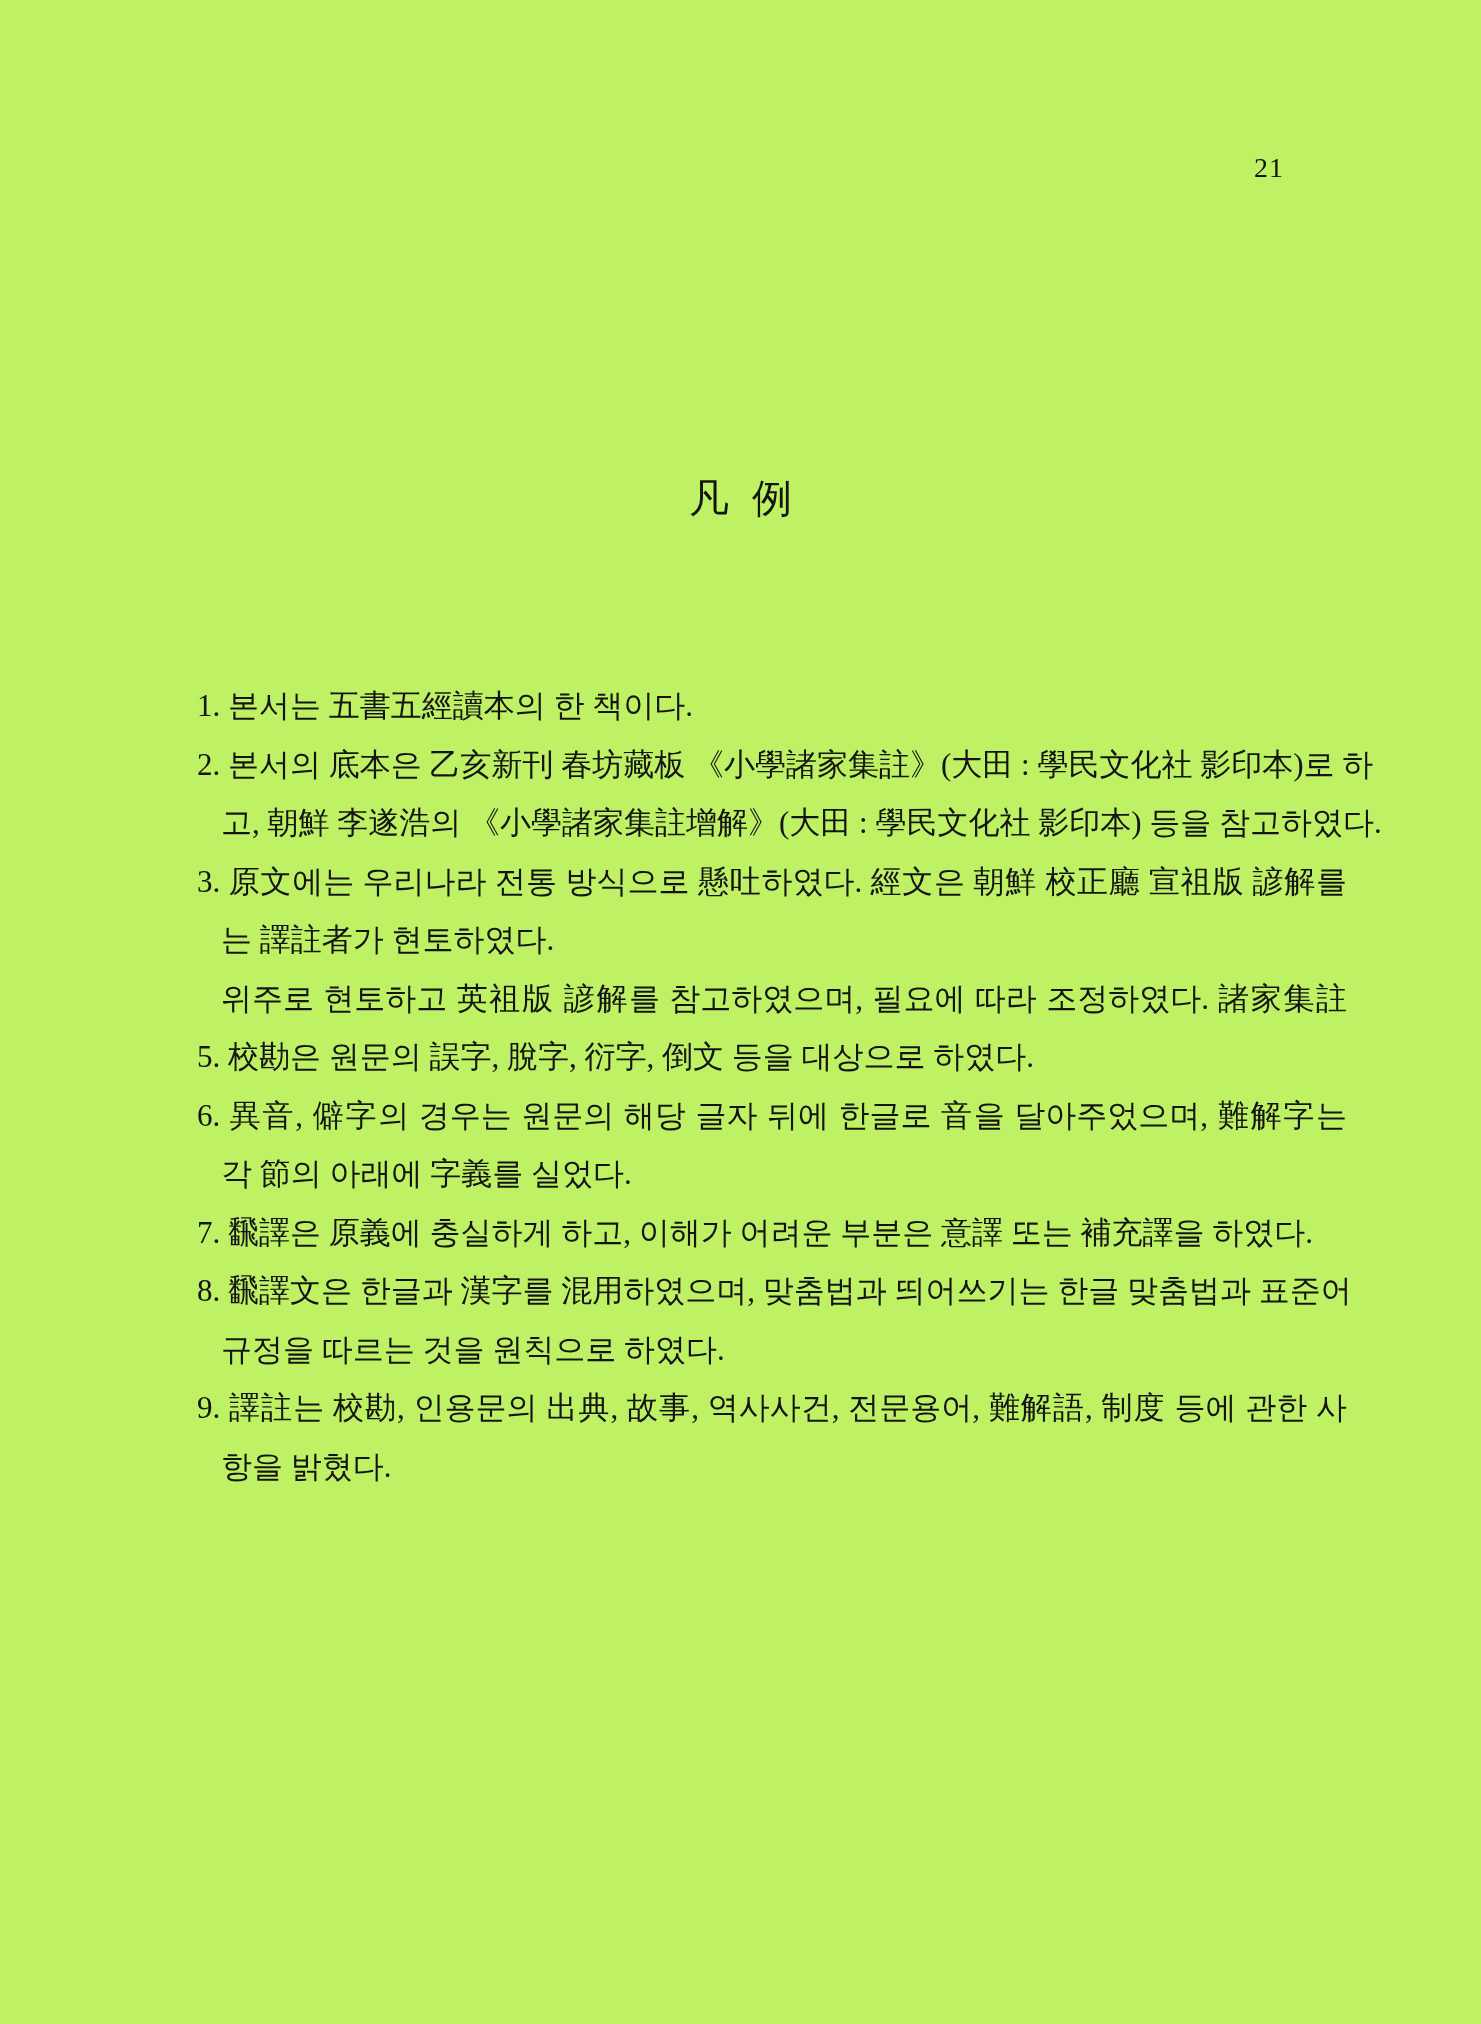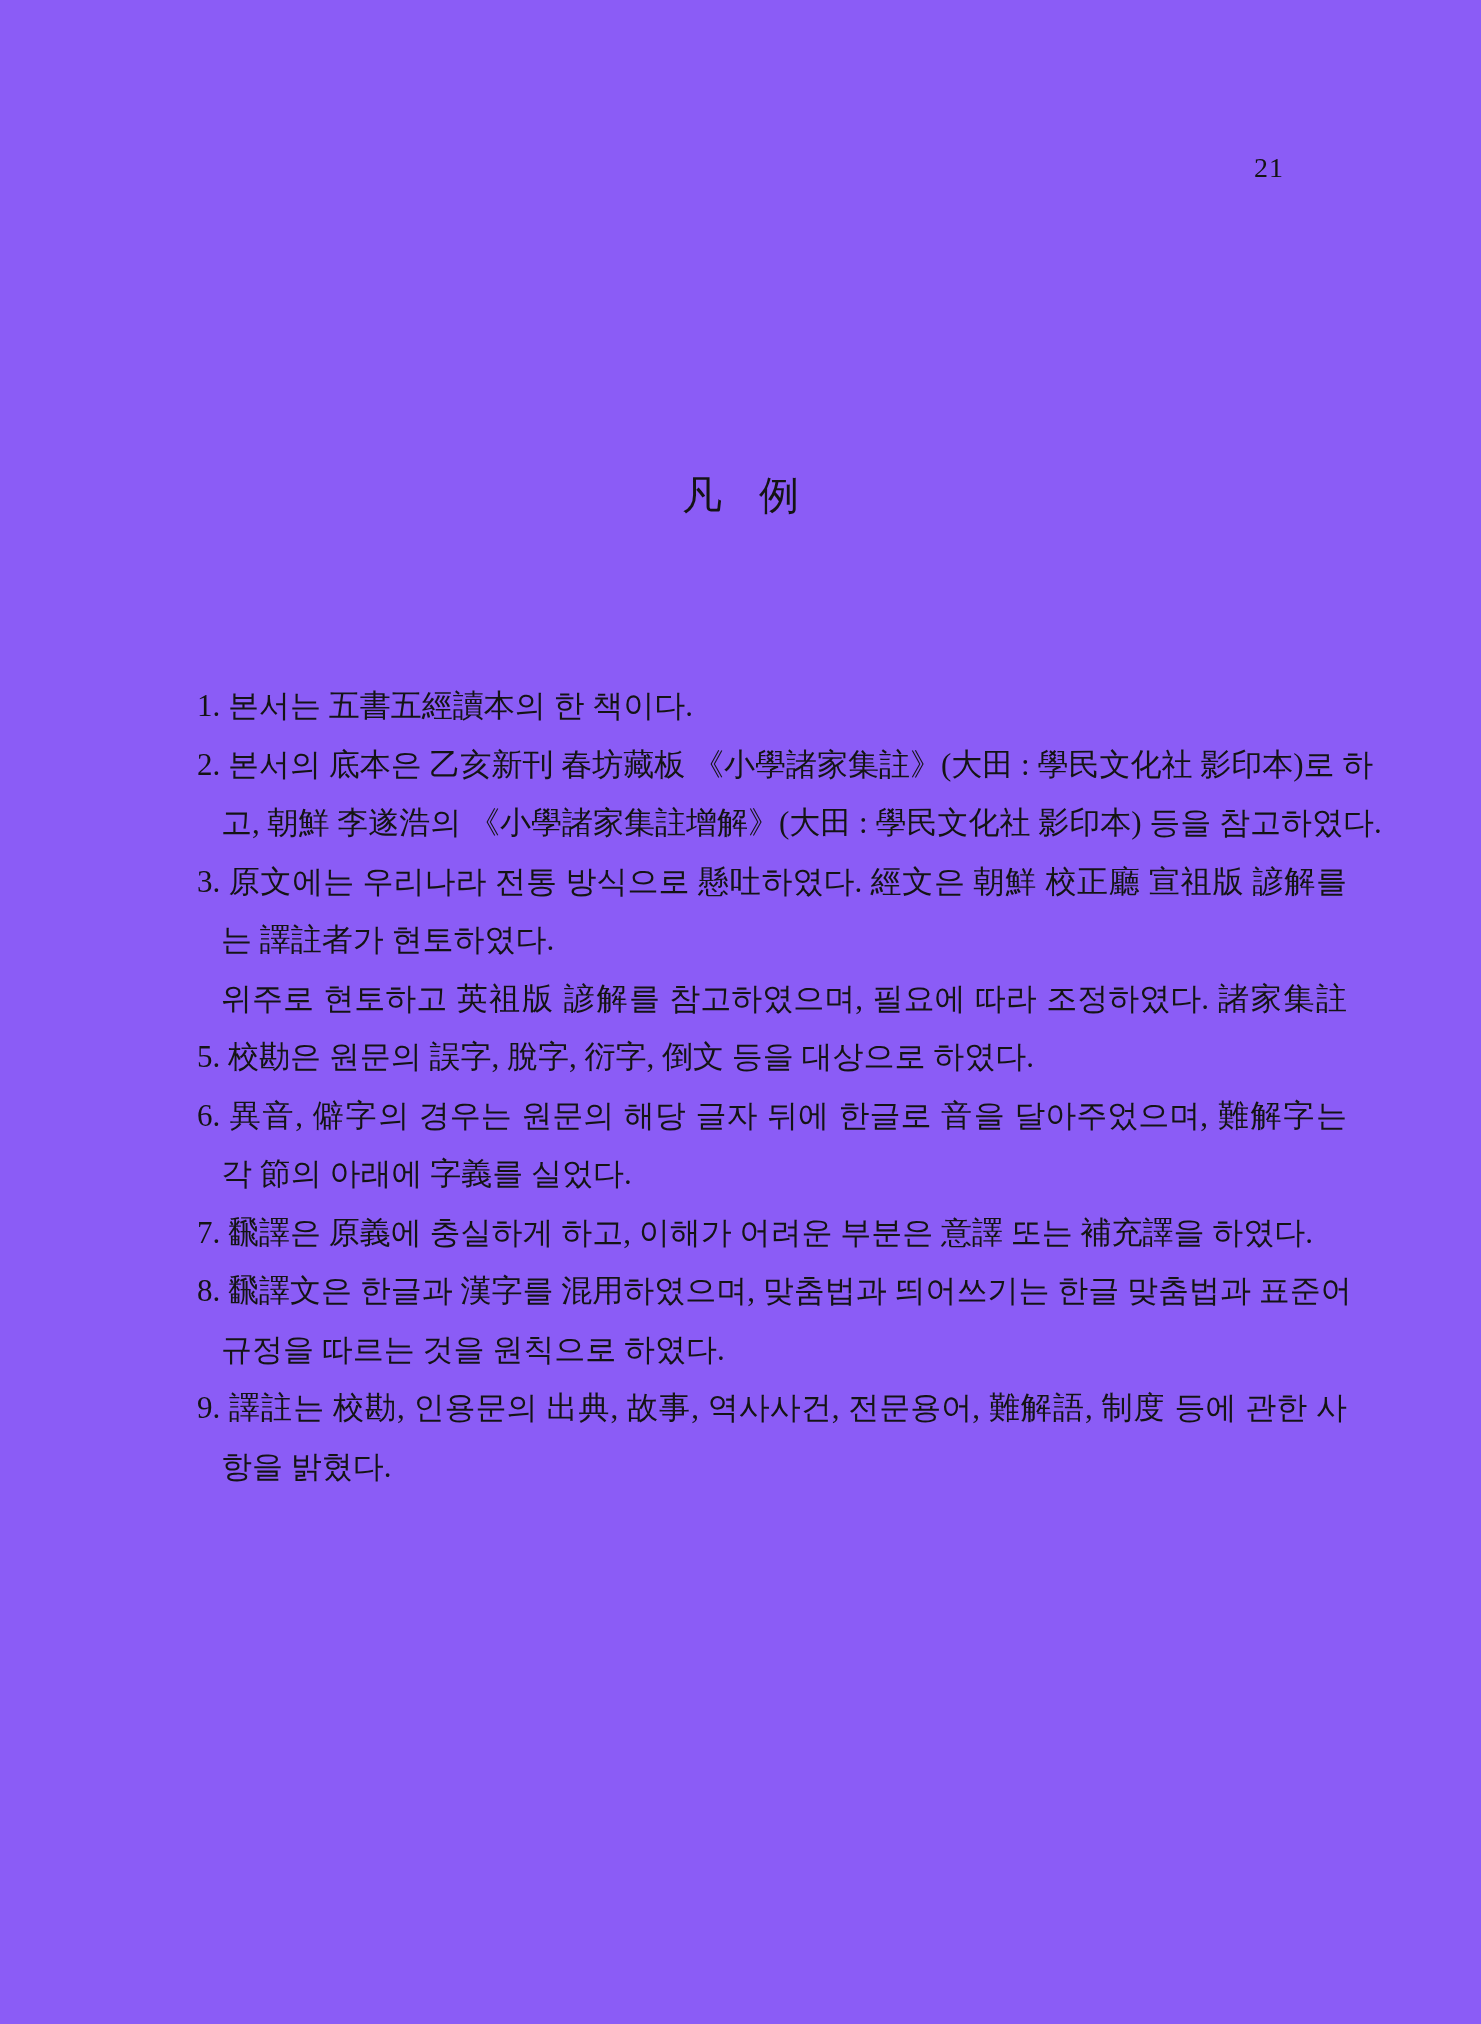--- a/index.html
+++ b/index.html
@@ -5,40 +5,39 @@
   html, body { margin: 0; padding: 0; }
   body {
     width: 1481px; height: 2024px;
     background: #ffffff;
     font-family: "Liberation Serif", "DejaVu Serif", serif;
     color: #141414;
   }
   .page {
     position: relative;
     width: 1481px; height: 2024px;
-    background: #8b5cf6;
+    background: #bef264;
     overflow: hidden;
   }
   .page-number {
     position: absolute;
     top: 153px; right: 197px;
     font-size: 28px;
     line-height: 30px;
     letter-spacing: 1px;
   }
   .title {
     position: absolute;
     top: 477px; left: 0; right: 0;
     margin: 0;
     text-align: center;
     font-size: 40px;
     font-weight: normal;
     line-height: 44px;
     word-spacing: 13px;
-    font-family: Liberation Mono, monospace;
   }
   .list {
     position: absolute;
     top: 677px; left: 197px;
     width: 1150px;
     margin: 0; padding: 0;
     list-style: none;
     font-size: 31px;
     line-height: 58.5px;
   }

